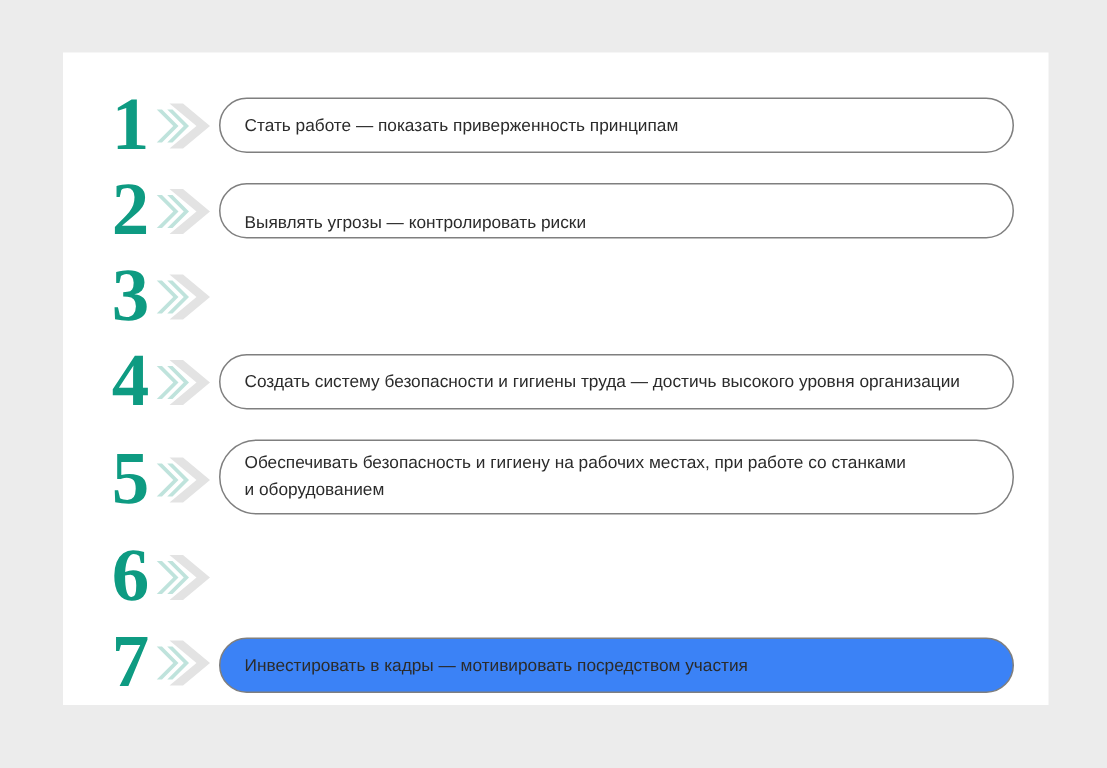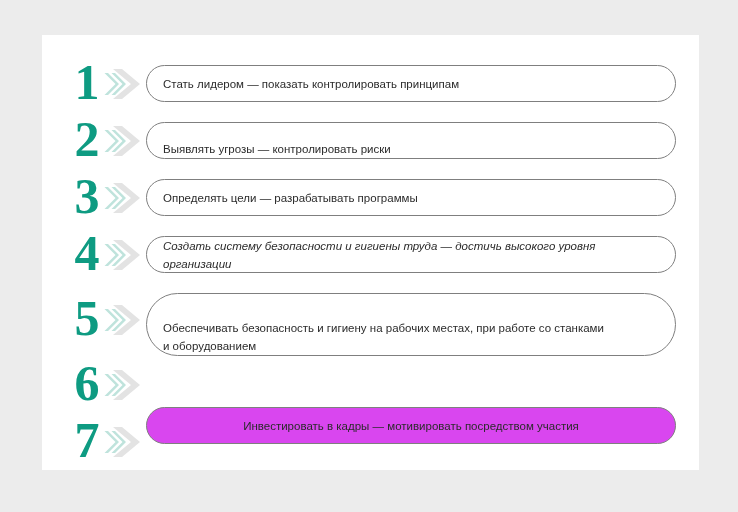--- a/index.html
+++ b/index.html
@@ -85,21 +85,21 @@
       <div class="step-row" style="top: 4px; height: 89px;">
         <div class="step-number" style="top: 17.5px; color: rgb(14, 155, 130);">1</div>
         <div class="step-chevrons" style="top: 24.5px;">
           <svg width="44" height="40" viewBox="0 0 44 40">
             <polygon points="18,5 36,20 18,35 9,35 27,20 9,5" fill="#e3e3e3"></polygon>
             <polygon points="4,9 15,20 4,31 0.5,31 11.5,20 0.5,9" fill="#bfe3dc"></polygon>
             <polygon points="11,9 22,20 11,31 7.5,31 18.5,20 7.5,9" fill="#bfe3dc"></polygon>
           </svg>
         </div>
         <div class="step-pill" style="top: 26px; height: 37px; border-color: rgb(127, 127, 127); background: rgb(255, 255, 255);">
-          <span class="step-pill-text" style="color: rgb(43, 43, 43);">Стать лидером — показать контролировать принципам</span>
+          <span class="step-pill-text" style="color: rgb(43, 43, 43);">Стать работе — показать приверженность принципам</span>
         </div>
       </div>
       <div class="step-row" style="top: 61px; height: 89px;">
         <div class="step-number" style="top: 17.5px; color: rgb(14, 155, 130);">2</div>
         <div class="step-chevrons" style="top: 24.5px;">
           <svg width="44" height="40" viewBox="0 0 44 40">
             <polygon points="18,5 36,20 18,35 9,35 27,20 9,5" fill="#e3e3e3"></polygon>
             <polygon points="4,9 15,20 4,31 0.5,31 11.5,20 0.5,9" fill="#bfe3dc"></polygon>
             <polygon points="11,9 22,20 11,31 7.5,31 18.5,20 7.5,9" fill="#bfe3dc"></polygon>
           </svg>
@@ -110,47 +110,44 @@
       </div>
       <div class="step-row" style="top: 118px; height: 89px;">
         <div class="step-number" style="top: 17.5px; color: rgb(14, 155, 130);">3</div>
         <div class="step-chevrons" style="top: 24.5px;">
           <svg width="44" height="40" viewBox="0 0 44 40">
             <polygon points="18,5 36,20 18,35 9,35 27,20 9,5" fill="#e3e3e3"></polygon>
             <polygon points="4,9 15,20 4,31 0.5,31 11.5,20 0.5,9" fill="#bfe3dc"></polygon>
             <polygon points="11,9 22,20 11,31 7.5,31 18.5,20 7.5,9" fill="#bfe3dc"></polygon>
           </svg>
         </div>
-        <div class="step-pill" style="top: 26px; height: 37px; border-color: rgb(127, 127, 127); background: rgb(255, 255, 255);">
-          <span class="step-pill-text" style="color: rgb(43, 43, 43);">Определять цели — разрабатывать программы</span>
-        </div>
       </div>
       <div class="step-row" style="top: 175px; height: 89px;">
         <div class="step-number" style="top: 17.5px; color: rgb(14, 155, 130);">4</div>
         <div class="step-chevrons" style="top: 24.5px;">
           <svg width="44" height="40" viewBox="0 0 44 40">
             <polygon points="18,5 36,20 18,35 9,35 27,20 9,5" fill="#e3e3e3"></polygon>
             <polygon points="4,9 15,20 4,31 0.5,31 11.5,20 0.5,9" fill="#bfe3dc"></polygon>
             <polygon points="11,9 22,20 11,31 7.5,31 18.5,20 7.5,9" fill="#bfe3dc"></polygon>
           </svg>
         </div>
-        <div class="step-pill" style="top: 26px; height: 37px; border-color: rgb(127, 127, 127); background: rgb(255, 255, 255); font-style: italic;">
+        <div class="step-pill" style="top: 26px; height: 37px; border-color: rgb(127, 127, 127); background: rgb(255, 255, 255);">
           <span class="step-pill-text" style="color: rgb(43, 43, 43);">Создать систему безопасности и гигиены труда — достичь высокого уровня организации</span>
         </div>
       </div>
       <div class="step-row" style="top: 232px; height: 105px;">
         <div class="step-number" style="top: 25.5px; color: rgb(14, 155, 130);">5</div>
         <div class="step-chevrons" style="top: 32.5px;">
           <svg width="44" height="40" viewBox="0 0 44 40">
             <polygon points="18,5 36,20 18,35 9,35 27,20 9,5" fill="#e3e3e3"></polygon>
             <polygon points="4,9 15,20 4,31 0.5,31 11.5,20 0.5,9" fill="#bfe3dc"></polygon>
             <polygon points="11,9 22,20 11,31 7.5,31 18.5,20 7.5,9" fill="#bfe3dc"></polygon>
           </svg>
         </div>
-        <div class="step-pill" style="top: 26px; height: 63px; border-color: rgb(127, 127, 127); background: rgb(255, 255, 255); align-items: flex-end;">
+        <div class="step-pill" style="top: 26px; height: 50px; border-color: rgb(127, 127, 127); background: rgb(255, 255, 255);">
           <span class="step-pill-text" style="color: rgb(43, 43, 43);">Обеспечивать безопасность и гигиену на рабочих местах, при работе со станками
 и оборудованием</span>
         </div>
       </div>
       <div class="step-row" style="top: 305px; height: 89px;">
         <div class="step-number" style="top: 17.5px; color: rgb(14, 155, 130);">6</div>
         <div class="step-chevrons" style="top: 24.5px;">
           <svg width="44" height="40" viewBox="0 0 44 40">
             <polygon points="18,5 36,20 18,35 9,35 27,20 9,5" fill="#e3e3e3"></polygon>
             <polygon points="4,9 15,20 4,31 0.5,31 11.5,20 0.5,9" fill="#bfe3dc"></polygon>
@@ -160,18 +157,18 @@
       </div>
       <div class="step-row" style="top: 362px; height: 89px;">
         <div class="step-number" style="top: 17.5px; color: rgb(14, 155, 130);">7</div>
         <div class="step-chevrons" style="top: 24.5px;">
           <svg width="44" height="40" viewBox="0 0 44 40">
             <polygon points="18,5 36,20 18,35 9,35 27,20 9,5" fill="#e3e3e3"></polygon>
             <polygon points="4,9 15,20 4,31 0.5,31 11.5,20 0.5,9" fill="#bfe3dc"></polygon>
             <polygon points="11,9 22,20 11,31 7.5,31 18.5,20 7.5,9" fill="#bfe3dc"></polygon>
           </svg>
         </div>
-        <div class="step-pill" style="top: 10px; height: 37px; border-color: rgb(127, 127, 127); background: #d946ef; justify-content: center;">
+        <div class="step-pill" style="top: 28px; height: 37px; border-color: rgb(127, 127, 127); background: #3b82f6;">
           <span class="step-pill-text" style="color: rgb(43, 43, 43);">Инвестировать в кадры — мотивировать посредством участия</span>
         </div>
       </div>
     </div>
 </div>
 
 </body></html>

